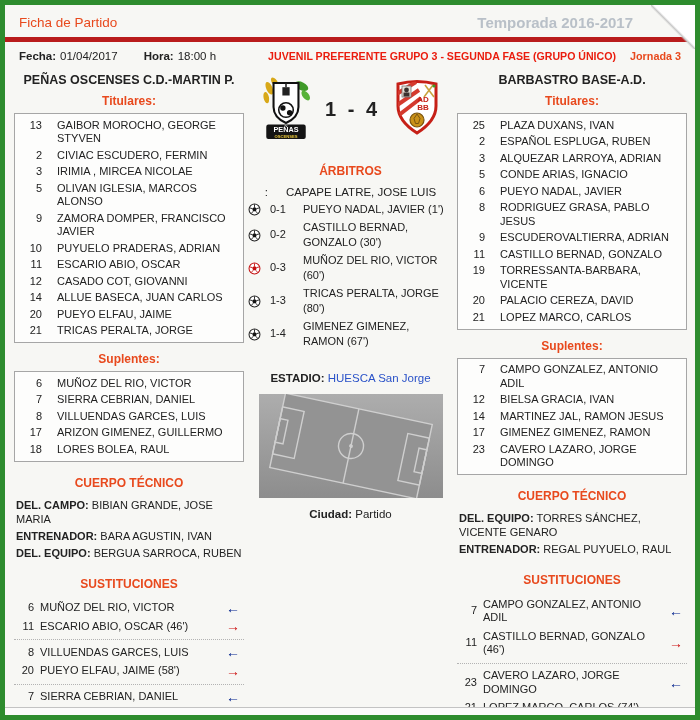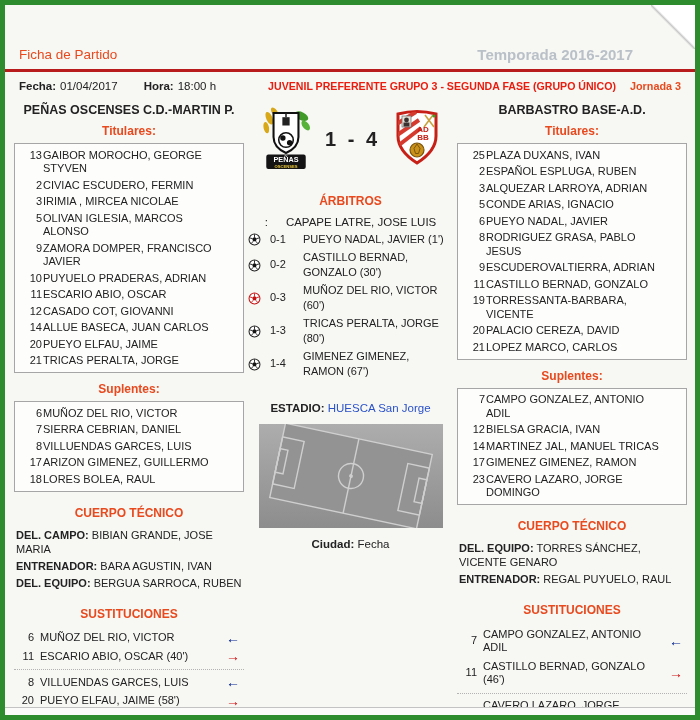--- a/index.html
+++ b/index.html
@@ -8,37 +8,37 @@
     border:5px solid #2e8c2e;background:#f7f7f4;color:#222;
     font-family:"Liberation Sans","DejaVu Sans",sans-serif;
   }
   .corner-fold{position:absolute;top:0;right:0;width:44px;height:44px;
     background:linear-gradient(to bottom left,#ffffff 47%,#c9c9c9 50%,rgba(0,0,0,0) 53%);}
   .footer-line{position:absolute;left:0;right:0;bottom:7px;height:1px;background:#c3c3c3;}
   .footer-white{position:absolute;left:0;right:0;bottom:0;height:7px;background:#fbfbfa;}
 
   
   .hdr{display:flex;justify-content:space-between;align-items:center;
-       padding:9px 14px 6px 14px;border-bottom:3px solid #b91c1c;margin-top:32px;}
+       padding:9px 14px 6px 14px;border-bottom:5px solid #b91c1c;}
   .app-title{color:#e8491d;font-size:13.5px;}
   .season{color:#b9c0c8;font-weight:bold;font-size:15px;margin-right:48px;}
   .meta-row{display:flex;align-items:center;padding:8px 12px 4px 14px;font-size:11.5px;white-space:nowrap;}
   .meta-label{font-weight:bold;}
   .meta-val{margin-left:4px;}
   .meta-gap{width:26px;display:inline-block;}
   .competition{margin-left:auto;color:#ea1c0d;font-weight:bold;font-size:10.6px;}
   .jornada{color:#e8491d;font-weight:bold;font-size:10.8px;margin-left:14px;margin-right:2px;}
 
   
   .columns{display:grid;grid-template-columns:230px 1fr 230px;column-gap:4px;padding:2px 8px 0 9px;}
   .team-name{font-weight:bold;font-size:12.5px;text-align:center;margin:5px 0 7px;}
   .sec-label{color:#e8491d;font-weight:bold;font-size:12px;text-align:center;margin:5px 0 5px;}
   .heading{color:#e8491d;font-weight:bold;font-size:12px;text-align:center;margin:14px 0 8px;}
   .player-box{background:#fdfdfc;border:1px solid #a6a6a6;padding:3px 3px;}
-  .p-row{display:grid;grid-template-columns:22px 1fr;column-gap:1px;font-size:11px;
+  .p-row{display:grid;grid-template-columns:22px 1fr;column-gap:15px;font-size:11px;
          line-height:13.5px;padding:1.5px 14px 1.5px 2px;}
   .p-num{text-align:right;}
   .staff-line{font-size:11px;line-height:14px;margin:3px 2px;}
   .staff-label{font-weight:bold;}
 
   .subs-list{margin-top:2px;}
   .sub-row{display:grid;grid-template-columns:18px 1fr 16px;column-gap:6px;align-items:center;
            font-size:11px;line-height:13.5px;padding:2.5px 2px;}
   .sub-row[data-parity="odd"]{border-bottom:1px dotted #b3b3b3;padding-bottom:6px;margin-bottom:3px;}
   .sub-num{text-align:right;}
@@ -201,21 +201,21 @@
       <div class="subs-list">
 
           <div class="sub-row" data-parity="even">
             <span class="sub-num">6</span>
             <span>MUÑOZ DEL RIO, VICTOR</span>
             <span class="arrow in"></span>
           </div>
 
           <div class="sub-row" data-parity="odd">
             <span class="sub-num">11</span>
-            <span>ESCARIO ABIO, OSCAR (40')</span>
+            <span>ESCARIO ABIO, OSCAR (46')</span>
             <span class="arrow out"></span>
           </div>
 
           <div class="sub-row" data-parity="even">
             <span class="sub-num">8</span>
             <span>VILLUENDAS GARCES, LUIS</span>
             <span class="arrow in"></span>
           </div>
 
           <div class="sub-row" data-parity="odd">
@@ -376,21 +376,21 @@
             <rect x="-75" y="-24" width="22" height="48"></rect>
             <rect x="-75" y="-12" width="8" height="24"></rect>
             <rect x="53" y="-24" width="22" height="48"></rect>
             <rect x="67" y="-12" width="8" height="24"></rect>
           </g>
         </g>
       </svg>
 
       <div class="ciudad-line">
         <span class="ciudad-label">Ciudad:</span>
-        <span>Fecha</span>
+        <span>Partido</span>
       </div>
     </div>
 
     <div class="team-col">
       <div class="team-name">BARBASTRO BASE-A.D.</div>
       <div class="sec-label">Titulares:</div>
       <div class="player-box">
 
           <div class="p-row" data-parity="even">
             <span class="p-num">25</span>
@@ -455,21 +455,21 @@
             <span class="p-name">CAMPO GONZALEZ, ANTONIO ADIL</span>
           </div>
 
           <div class="p-row" data-parity="odd">
             <span class="p-num">12</span>
             <span class="p-name">BIELSA GRACIA, IVAN</span>
           </div>
 
           <div class="p-row" data-parity="even">
             <span class="p-num">14</span>
-            <span class="p-name">MARTINEZ JAL, MANUEL TRICAS</span>
+            <span class="p-name">MARTINEZ JAL, RAMON JESUS</span>
           </div>
 
           <div class="p-row" data-parity="odd">
             <span class="p-num">17</span>
             <span class="p-name">GIMENEZ GIMENEZ, RAMON</span>
           </div>
 
           <div class="p-row" data-parity="even">
             <span class="p-num">23</span>
             <span class="p-name">CAVERO LAZARO, JORGE DOMINGO</span>

